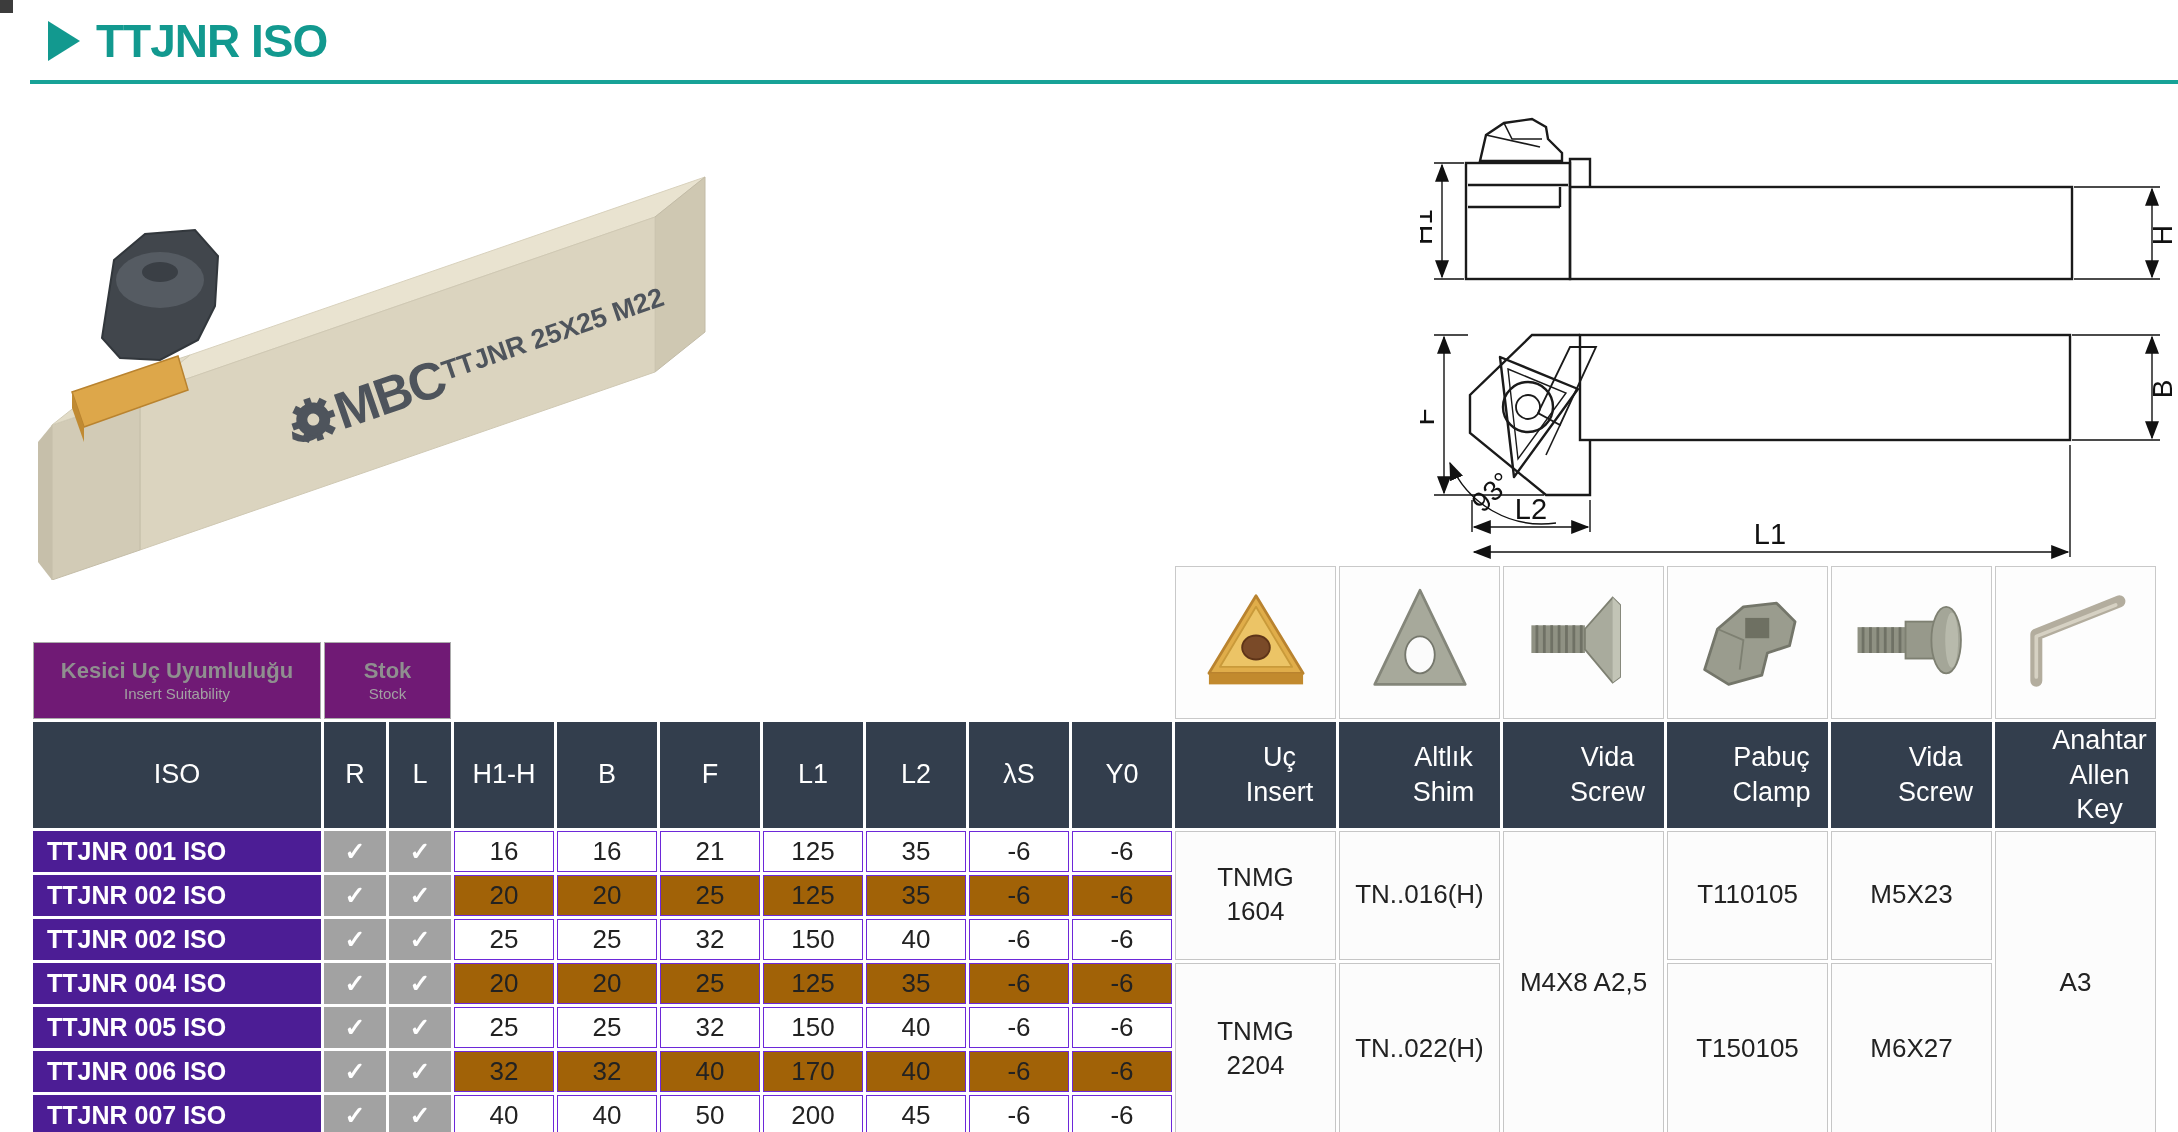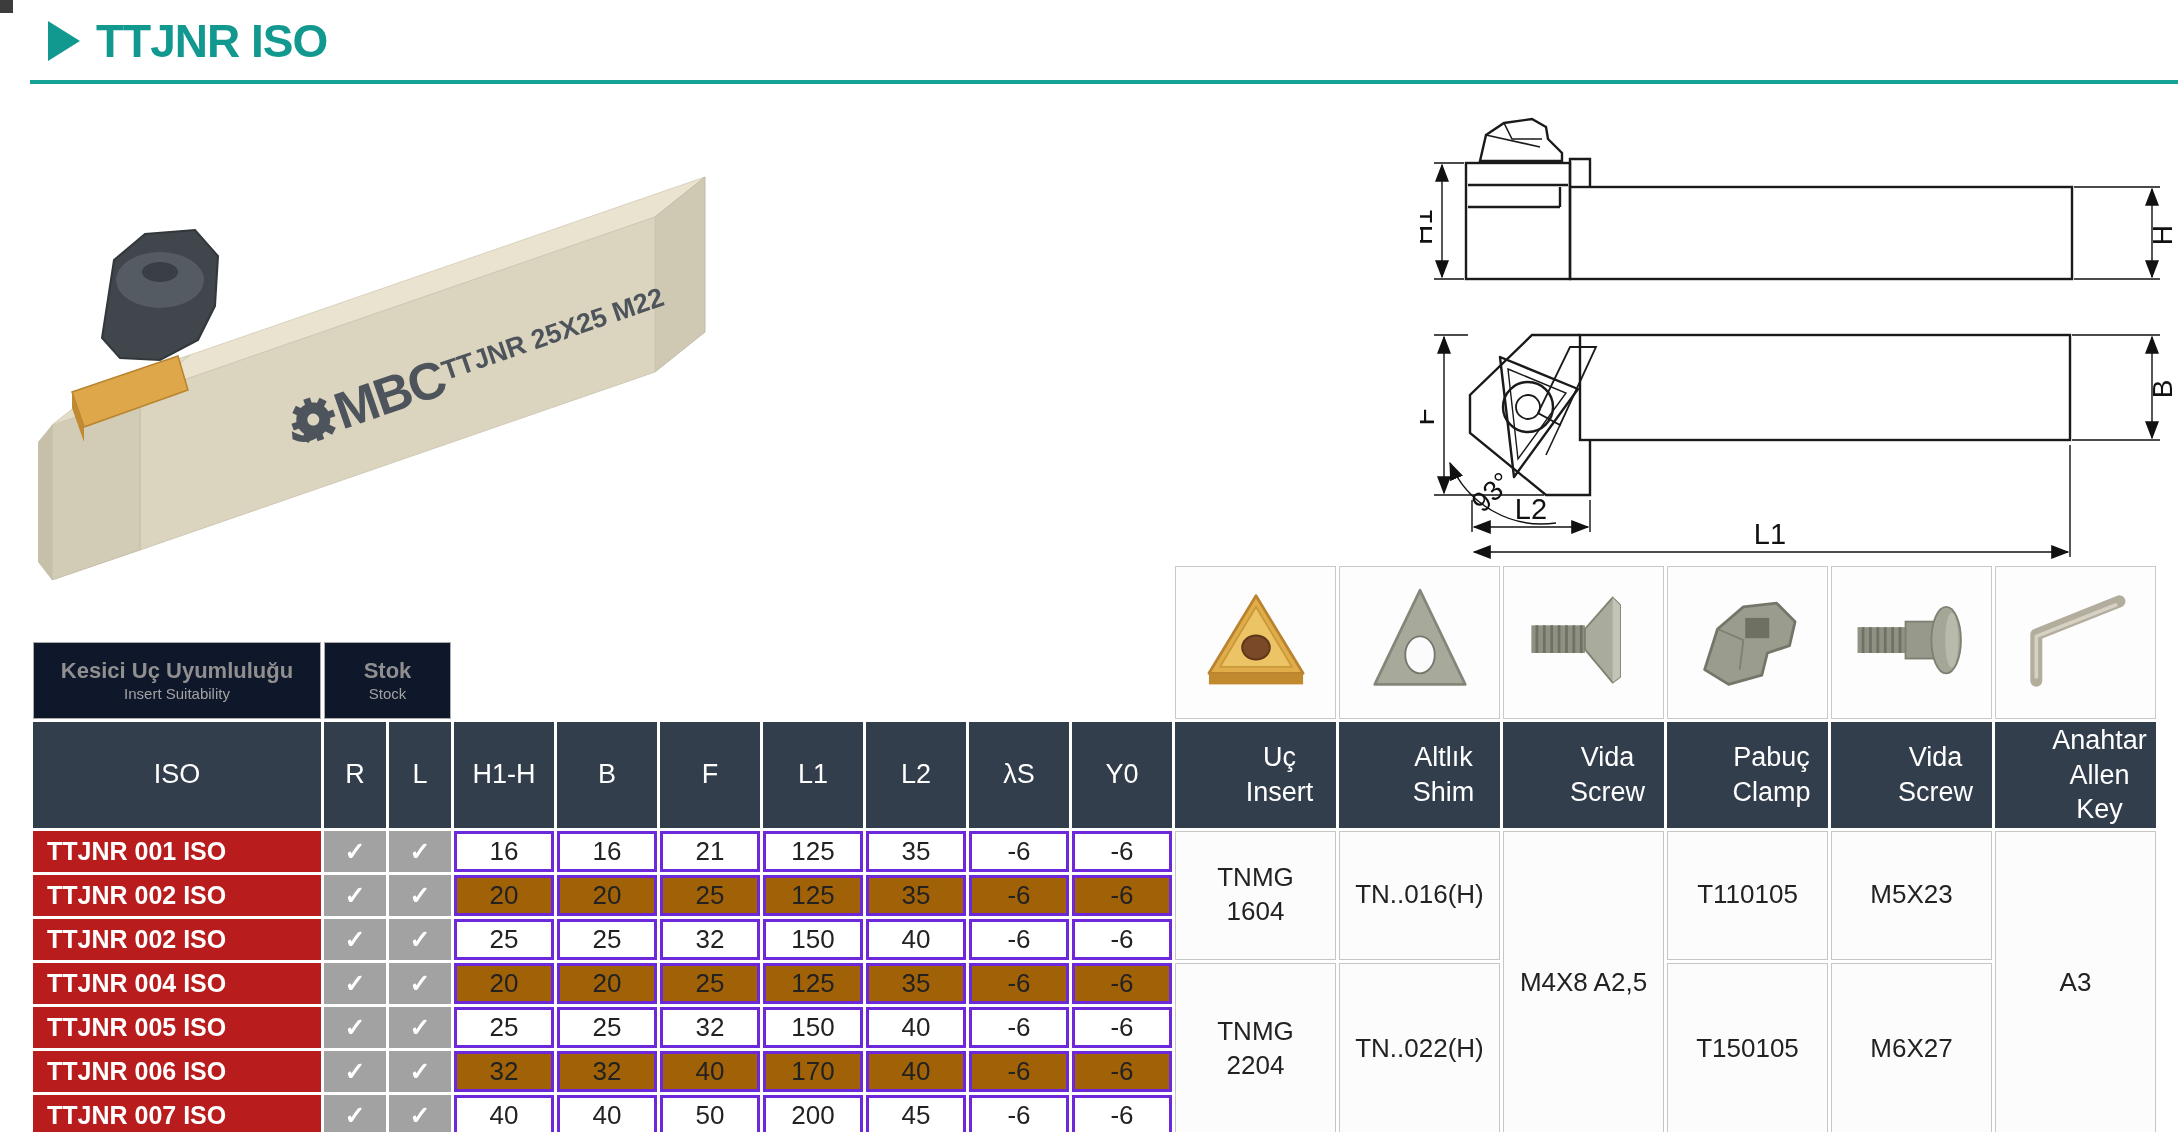--- a/index.html
+++ b/index.html
@@ -19,29 +19,29 @@
   .render{position:absolute;left:10px;top:70px;width:700px;height:510px;}
   .drawing{position:absolute;left:1420px;top:95px;width:758px;height:470px;}
 
   
   .table-wrap{position:absolute;left:30px;top:563px;}
   table.cat{border-collapse:separate;border-spacing:3px;table-layout:fixed;}
   table.cat td, table.cat th{overflow:hidden;}
   col.c-iso-w{width:288px;} col.c-rl-w{width:62px;} col.c-dim-w{width:100px;} col.c-cmp-w{width:161px;}
   tr.r-gap{height:73px;} tr.r-pre{height:77px;} tr.r-head{height:84px;} tr.r-data{height:41px;}
   td.blank{background:transparent;border:none;}
-  td.pre{background:#0f172a;border:1px solid #ababab;text-align:center;vertical-align:middle;margin-left:11px;}
+  td.pre{background:#701a75;border:1px solid #ababab;text-align:center;vertical-align:middle;margin-left:11px;}
   .pre-tr{font-size:22px;font-weight:bold;color:#8f8f8f;line-height:1.25;}
   .pre-en{font-size:15px;color:#a2a2a2;line-height:1.25;}
   td.c-img{background:#fdfdfd;border:1px solid #c9c9c9;text-align:center;vertical-align:middle;}
   th.hdr{background:#333e4d;color:#fff;font-weight:normal;font-size:27px;text-align:center;vertical-align:middle;border:none;}
   th.hdr .l2line{display:block;line-height:1.28;padding-left:48px;}
-  td.c-iso{background:#b91c1c;color:#fff;font-size:25px;font-weight:bold;text-align:left;vertical-align:middle;padding-left:14px;border:none;margin-top:44px;}
+  td.c-iso{background:#4c1d95;color:#fff;font-size:25px;font-weight:bold;text-align:left;vertical-align:middle;padding-left:14px;border:none;margin-top:44px;}
   td.c-chk{background:#a2a2a2;color:#fff;font-size:25px;font-weight:bold;text-align:center;vertical-align:middle;border:none;}
-  td.c-num{background:#fff;border:3px solid #6d28d9;font-size:26px;color:#222;text-align:center;vertical-align:middle;}
+  td.c-num{background:#fff;border:1px solid #6d28d9;font-size:26px;color:#222;text-align:center;vertical-align:middle;}
   tr.alt td.c-num{background:#a16207;}
   td.c-comp{background:#fcfcfc;border:1px solid #c6c6c6;font-size:26px;color:#222;text-align:center;vertical-align:middle;white-space:pre-line;line-height:1.3;}
 
   svg text{font-family:"Liberation Sans", sans-serif;}
 </style>
 </head>
 <body>
 
 <div id="page">
 

